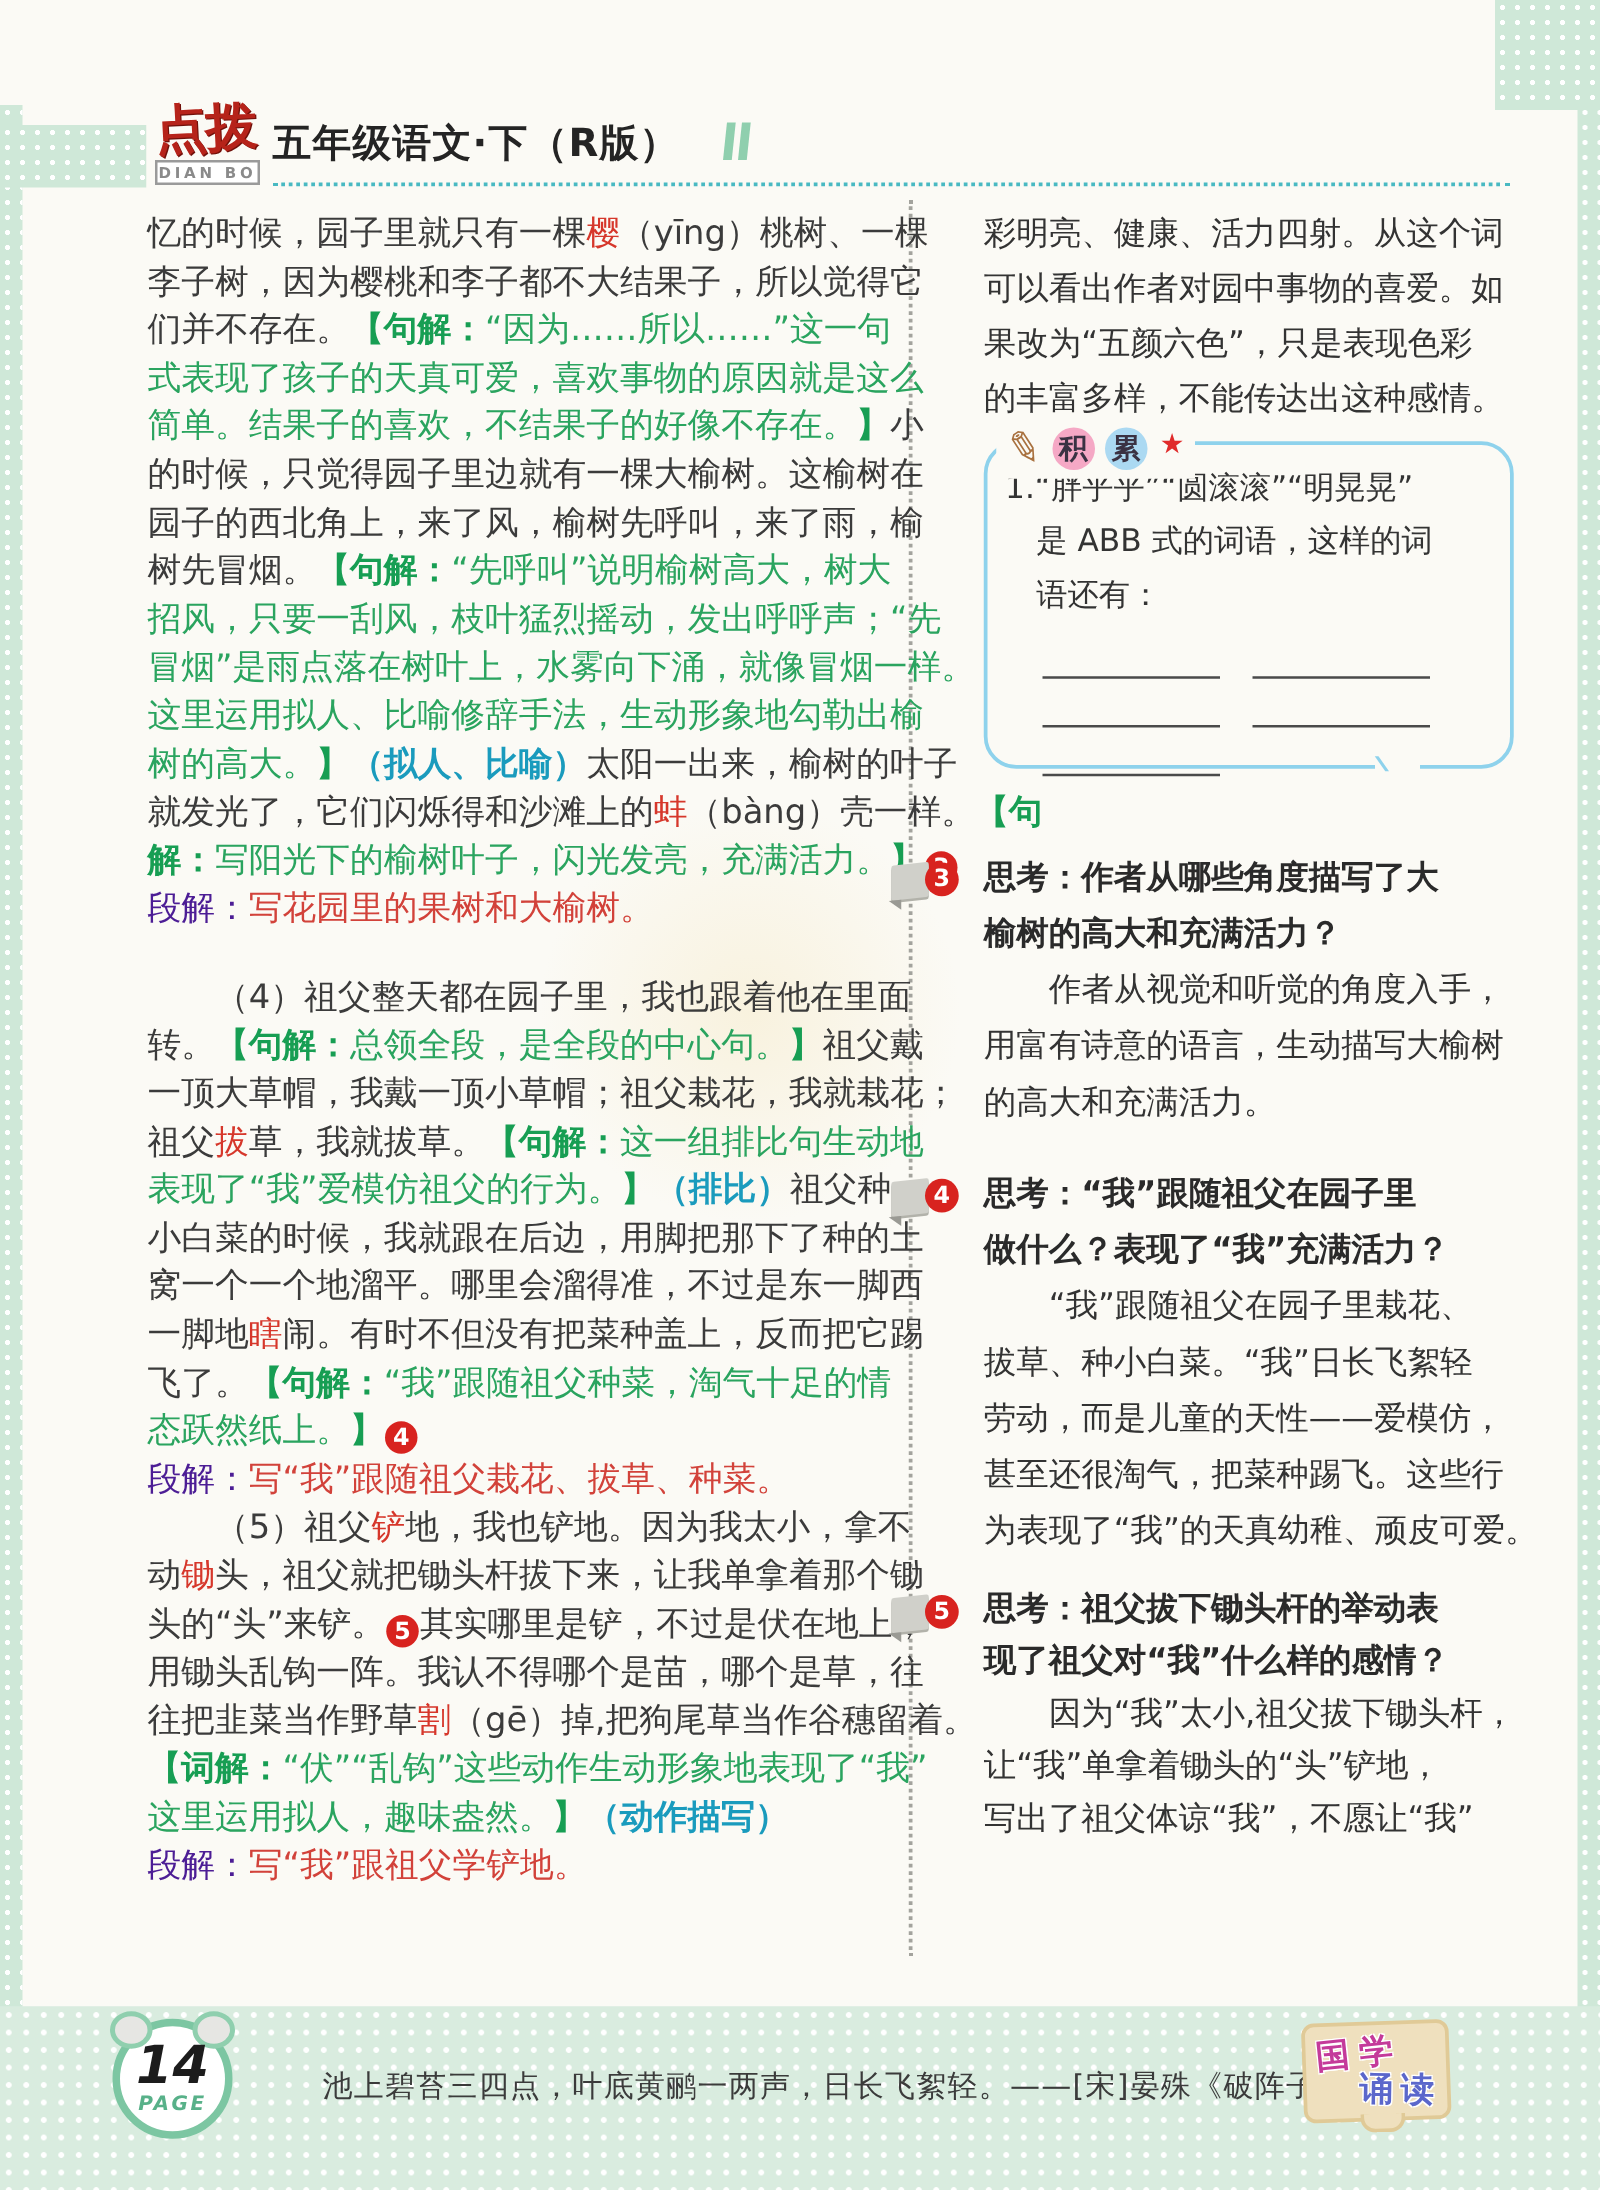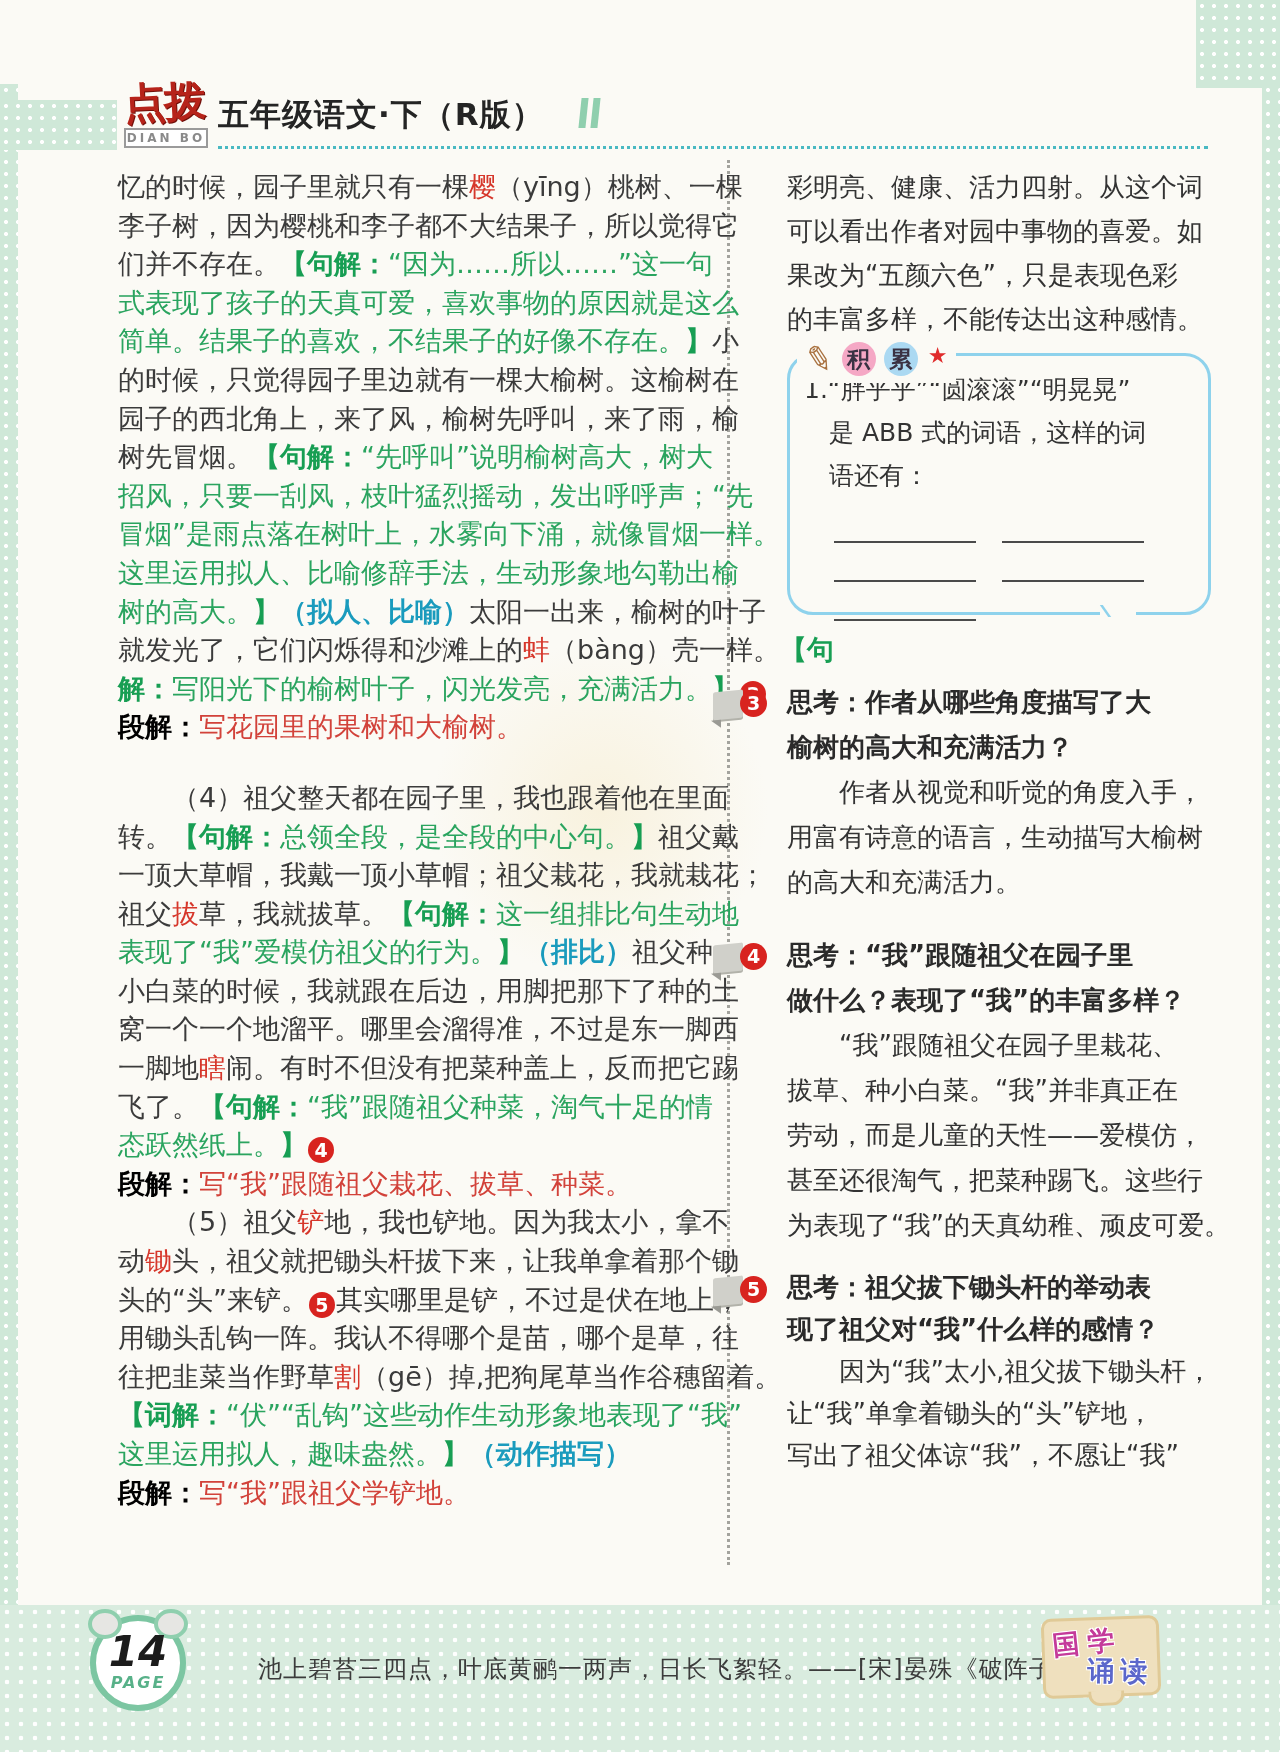--- a/index.html
+++ b/index.html
@@ -39,21 +39,21 @@
   .left-col .line { height:38.6px; line-height:38.6px; font-size:27px; white-space:nowrap; }
   .part-band { margin-top:5px; margin-left:-10px; padding:3px 0 3px 10px; background:#e7e6e1; }
   .block-b { margin-top:32px; }
 
   
   .r    { color:#d6372b; }
   .g    { color:#2aa45f; }
   .gb   { color:#179e53; font-weight:bold; }
   .t    { color:#1a9bbd; font-weight:bold; }
   .seg  { color:#d2423a; }
-  .segb { color:#000000; font-weight:bold; }
+  .segb { color:#4c1d95; font-weight:normal; }
   .partA{ color:#e03a30; font-weight:bold; }
   .partB{ font-weight:bold; }
   .circ { display:inline-block; width:26px; height:26px; background:#d8231f; color:#fff;
     border-radius:50%; text-align:center; line-height:26px; font-size:19px; font-weight:bold;
     vertical-align:-3px; margin:0 1px; }
 
   
   .right-col { position:absolute; left:787px; top:165px; width:424px; color:#333; }
   .right-col .line { height:45px; line-height:45px; font-size:26px; white-space:nowrap; }
   .intro .line { height:44px; line-height:44px; }
@@ -225,25 +225,25 @@
         </div>
     </section>
 
     <section class="question q4">
       <div class="q-marker">
         <span class="q-tab"></span>
         <span class="q-num">4</span>
       </div>
       <div class="q-text">
           <div class="line"><span>思考：“我”跟随祖父在园子里</span></div>
-          <div class="line"><span>做什么？表现了“我”的丰富多样？</span></div>
+          <div class="line"><span>做什么？表现了“我”充满活力？</span></div>
         </div>
       <div class="a-text">
           <div class="line"><span>　　“我”跟随祖父在园子里栽花、</span></div>
-          <div class="line"><span>拔草、种小白菜。“我”并非真正在</span></div>
+          <div class="line"><span>拔草、种小白菜。“我”日长飞絮轻</span></div>
           <div class="line"><span>劳动，而是儿童的天性——爱模仿，</span></div>
           <div class="line"><span>甚至还很淘气，把菜种踢飞。这些行</span></div>
           <div class="line"><span>为表现了“我”的天真幼稚、顽皮可爱。</span></div>
         </div>
     </section>
 
     <section class="question q5">
       <div class="q-marker">
         <span class="q-tab"></span>
         <span class="q-num">5</span>

